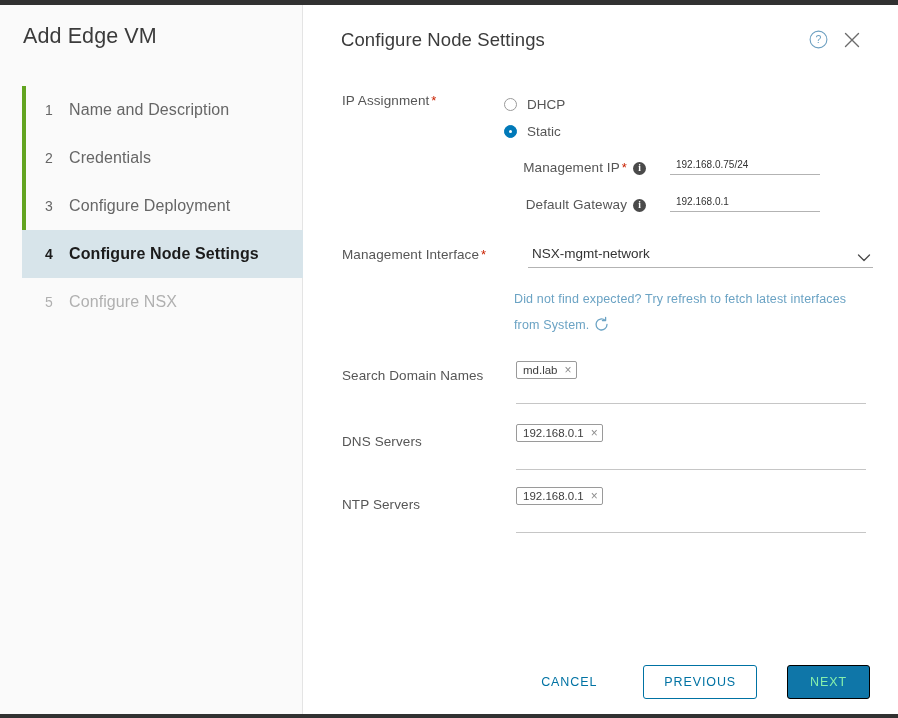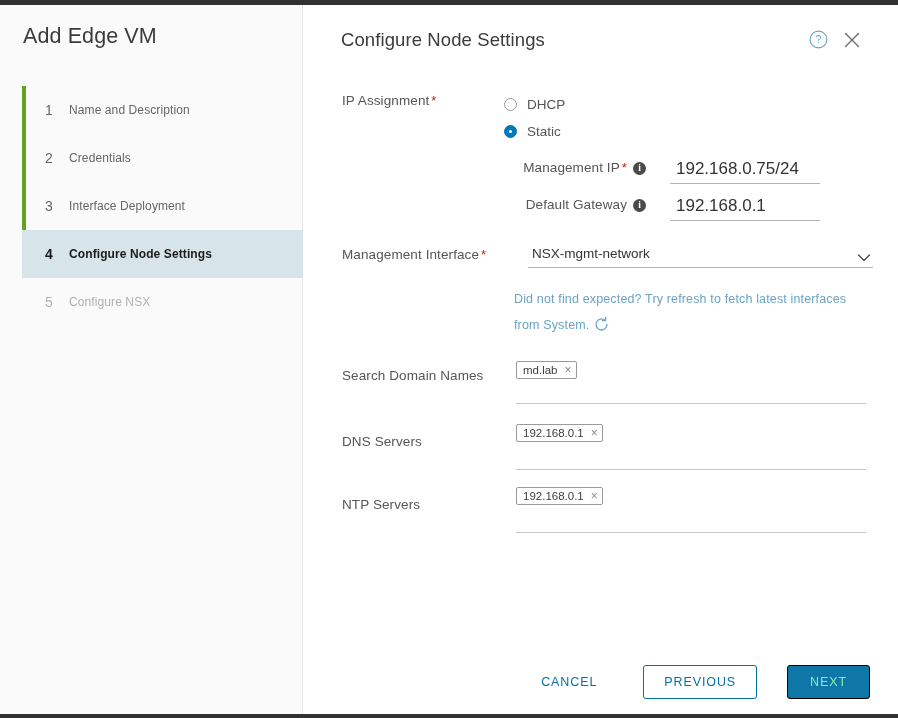--- a/index.html
+++ b/index.html
@@ -55,21 +55,21 @@
     height: 48px;
     padding-left: 23px;
   }
   .step .num {
     width: 24px;
     font-size: 14px;
     color: #737373;
     flex: none;
   }
   .step .label {
-    font-size: 12px;
+    font-size: 16px;
     color: #565656;
     letter-spacing: 0.1px;
   }
   .step.completed .num,
   .step.completed .label { color: #666666; }
   .step.active {
     background: #d7e4ea;
   }
   .step.active .num,
   .step.active .label {
@@ -189,21 +189,21 @@
     vertical-align: middle;
     margin-left: 6px;
     cursor: pointer;
   }
 
   .uline-input {
     border: none;
     border-bottom: 1px solid #b3b3b3;
     background: transparent;
     font-family: "Liberation Sans", sans-serif;
-    font-size: 17px;
+    font-size: 10px;
     color: #333333;
     padding: 2px 4px 4px 6px;
     outline: none;
   }
   .uline-input::placeholder { color: #acacac; }
   .select-box {
     position: relative;
     width: 345px;
     border-bottom: 1px solid #b3b3b3;
     height: 25px;
@@ -321,21 +321,21 @@
         <span class="label">Name and Description</span>
       </div>
 
       <div class="step completed">
         <span class="num">2</span>
         <span class="label">Credentials</span>
       </div>
 
       <div class="step completed">
         <span class="num">3</span>
-        <span class="label">Interface Deployment</span>
+        <span class="label">Configure Deployment</span>
       </div>
 
       <div class="step active">
         <span class="num">4</span>
         <span class="label">Configure Node Settings</span>
       </div>
 
       <div class="step disabled">
         <span class="num">5</span>
         <span class="label">Configure NSX</span>

